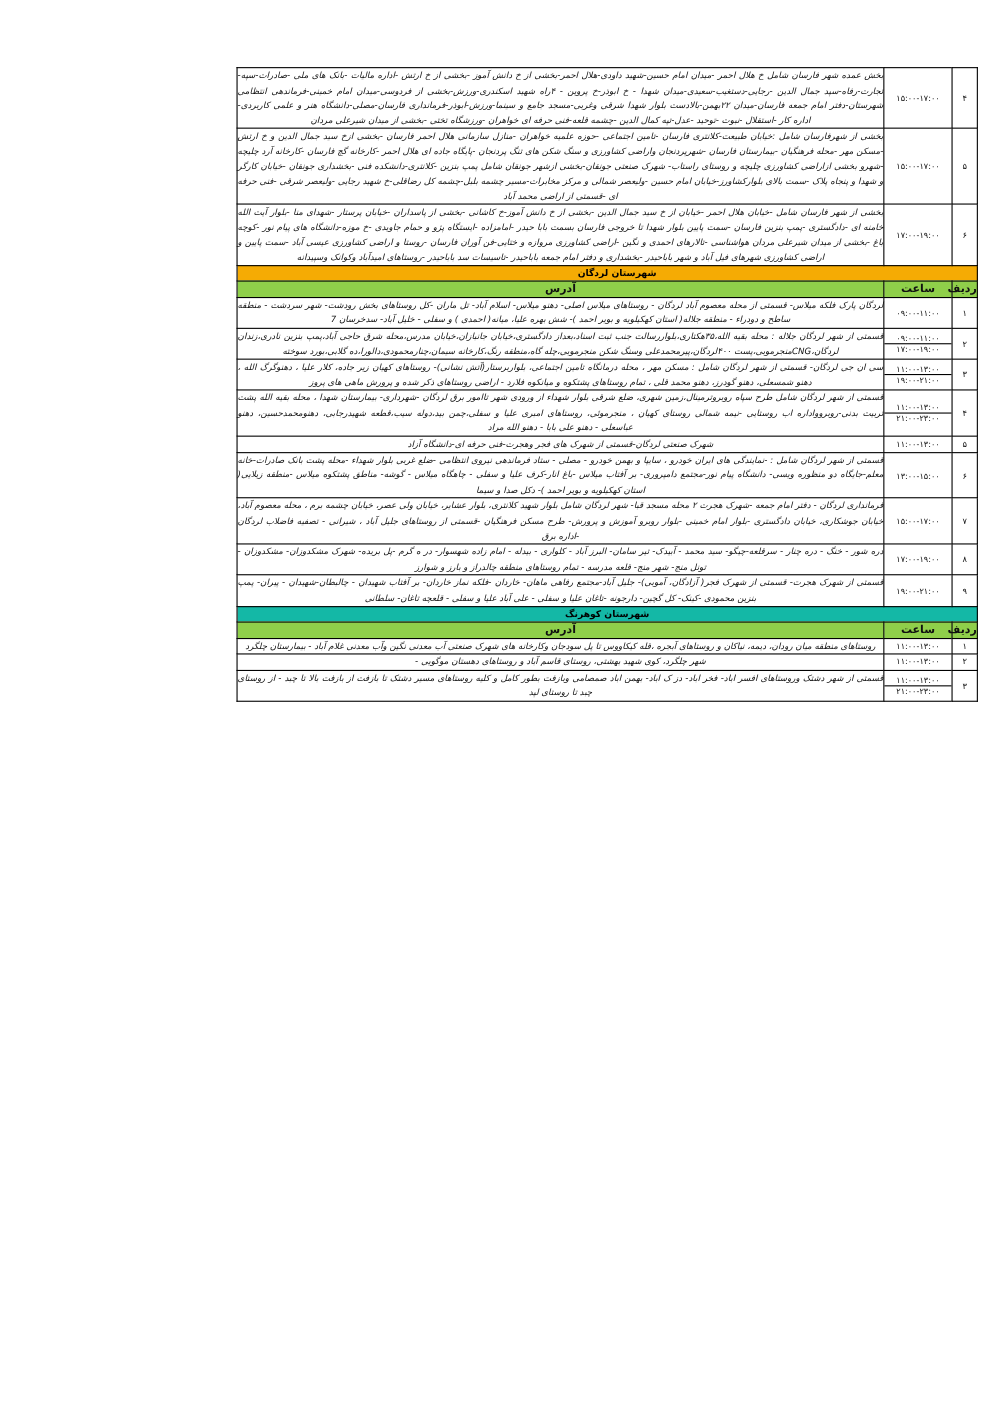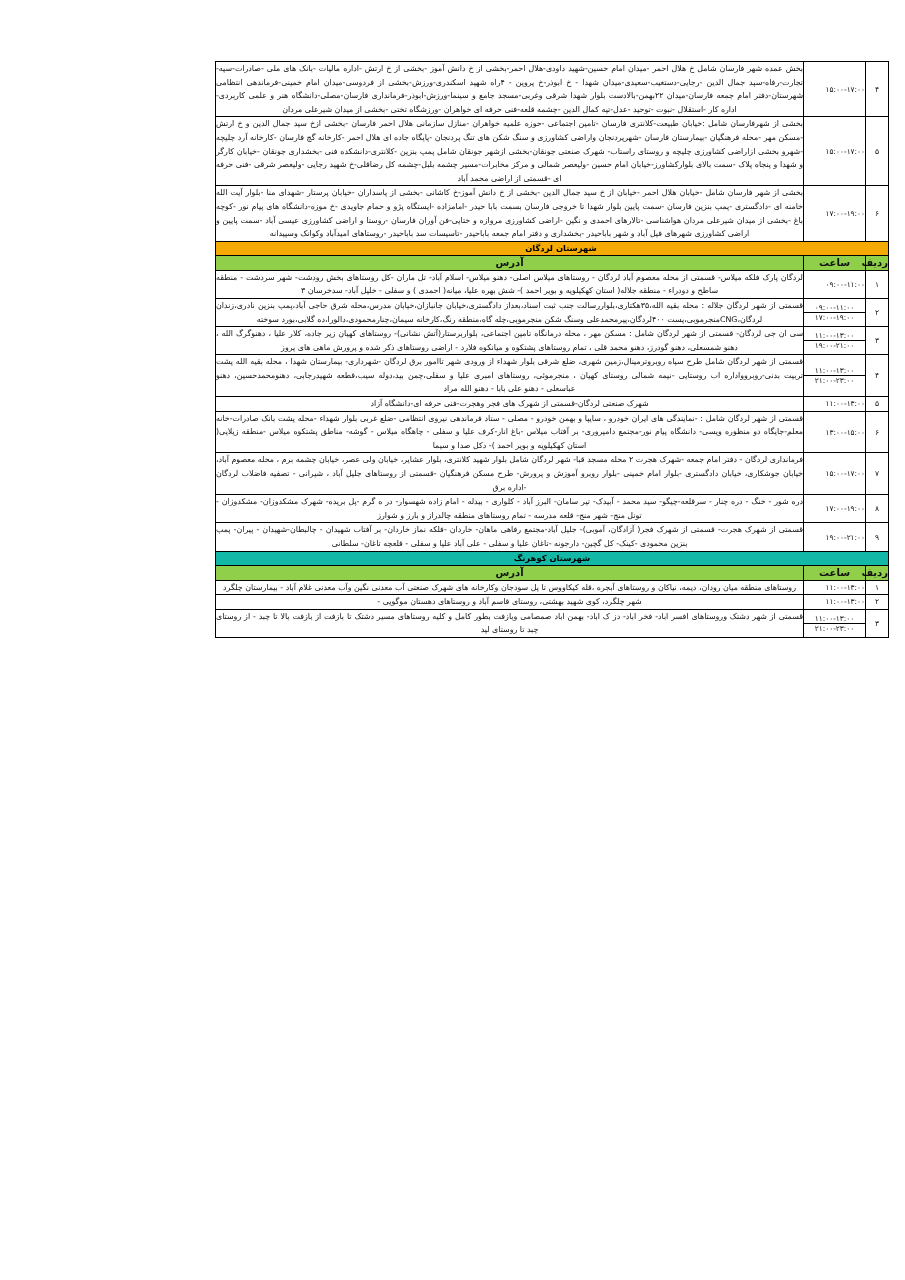--- a/index.html
+++ b/index.html
@@ -67,35 +67,36 @@
     color: #111;
   }
 
   
   .rownum {
     text-align: center;
     font-size: 7.6px;
     color: #111;
   }
   .timecell {
-    text-align: right;
+    text-align: center;
     font-size: 7.4px;
     color: #111;
     white-space: nowrap;
     padding: 1px 0;
   }
   .addr {
     text-align: justify;
     text-align-last: center;
     font-size: 7.9px;
     line-height: 1.72;
     color: #111;
     padding: 2px 4px 2px 4px;
     direction: rtl;
     unicode-bidi: isolate;
+    font-style: italic;
   }
   .addr.single {
     text-align-last: center;
   }
   
   .timestack {
     display: flex;
     flex-direction: column;
     height: 100%;
   }
@@ -142,21 +143,21 @@
             <td colspan="3" class="sect-title amber">شهرستان لردگان</td>
           </tr>
           <tr>
             <th class="colhead">ردیف</th>
             <th class="colhead">ساعت</th>
             <th class="colhead">آدرس</th>
           </tr>
           <tr>
             <td class="rownum">۱</td>
             <td class="timecell"><span>۰۹:۰۰-۱۱:۰۰</span></td>
-            <td class="addr">لردگان پارک فلکه میلاس- قسمتی از محله معصوم آباد لردگان - روستاهای میلاس اصلی- دهنو میلاس- اسلام آباد- تل ماران -کل روستاهای بخش رودشت- شهر سردشت  - منطقه ساطح و دودراء - منطقه جلاله( استان کهکیلویه و بویر احمد )- شش بهره علیا، میانه( احمدی ) و سفلی - خلیل آباد- سدخرسان ۳</td>
+            <td class="addr">لردگان پارک فلکه میلاس- قسمتی از محله معصوم آباد لردگان - روستاهای میلاس اصلی- دهنو میلاس- اسلام آباد- تل ماران -کل روستاهای بخش رودشت- شهر سردشت  - منطقه ساطح و دودراء - منطقه جلاله( استان کهکیلویه و بویر احمد )- شش بهره علیا، میانه( احمدی ) و سفلی - خلیل آباد- سدخرسان 7</td>
           </tr>
           <tr>
             <td class="rownum">۲</td>
             <td class="timecell">
               <div class="timestack">
                 <div>۰۹:۰۰-۱۱:۰۰</div>
                 <div>۱۷:۰۰-۱۹:۰۰</div>
               </div>
             </td>
             <td class="addr">قسمتی از شهر لردگان جلاله : محله بقیه الله،۳۵هکتاری،بلواررسالت جنب ثبت اسناد،بعداز دادگستری،خیابان جانبازان،خیابان مدرس،محله شرق حاجی آباد،پمپ بنزین نادری،زندان لردگان،CNGمنجرموبی،پست ۴۰۰لردگان،پیرمحمدعلی وسنگ شکن منجرموبی،چله گاه،منطقه رنگ،کارخانه سیمان،چنارمحمودی،دالورا،ده گلابی،بورد سوخته</td>

